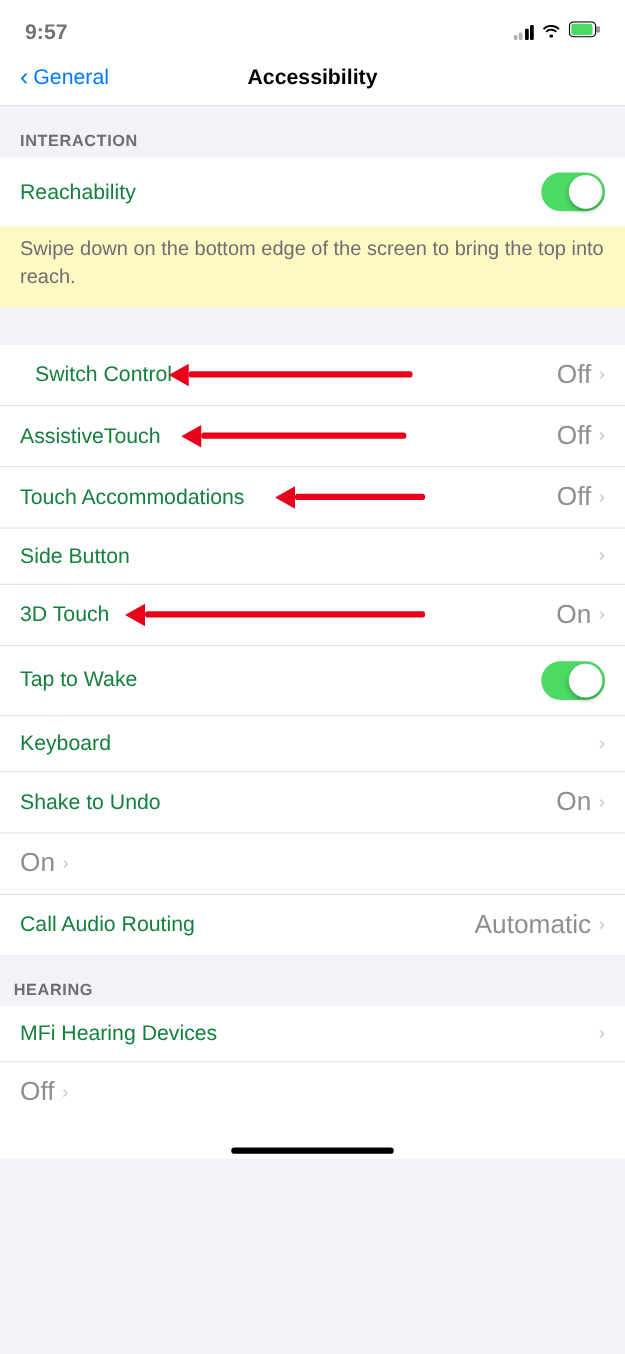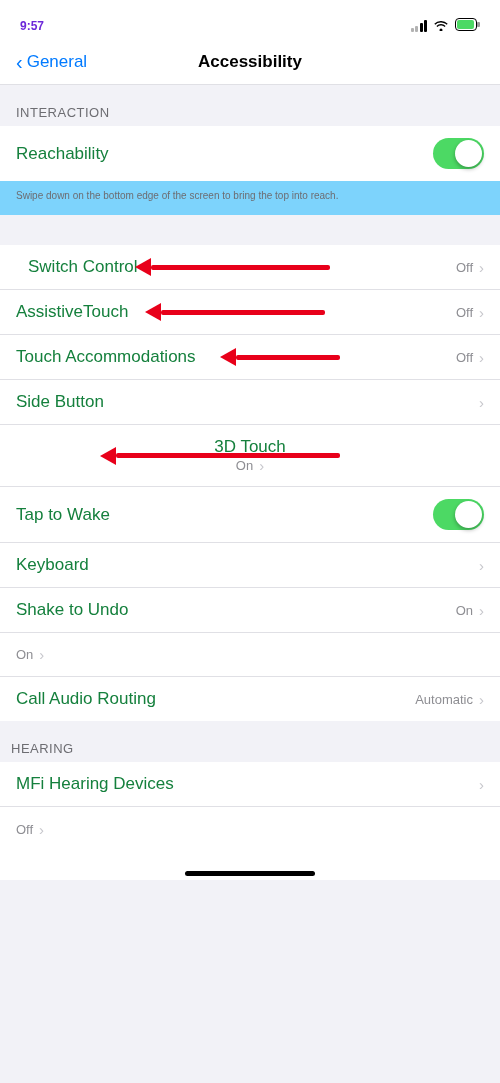--- a/index.html
+++ b/index.html
@@ -15,23 +15,23 @@
     
     .status-bar {
       background: #fff;
       display: flex;
       justify-content: space-between;
       align-items: center;
       padding: 14px 20px 6px 20px;
       height: 44px;
     }
     .status-time {
-      font-size: 12px;
+      font-size: 17px;
       font-weight: 600;
-      color: #6d28d9;
+      color: #737373;
     }
     .status-icons {
       display: flex;
       align-items: center;
       gap: 6px;
     }
     .signal-bars {
       display: flex;
       align-items: flex-end;
       gap: 1.5px;
@@ -71,21 +71,21 @@
     .nav-title {
       font-size: 17px;
       font-weight: 700;
       color: #000;
     }
 
     
     .section-header {
       padding: 20px 16px 6px 16px;
       font-size: 13px;
-      font-weight: 400;
+      font-weight: 700;
       color: #6d6d72;
       text-transform: uppercase;
       letter-spacing: 0.5px;
       background: #f2f2f7;
     }
 
     
     .list-group {
       background: #fff;
       margin-bottom: 0;
@@ -114,21 +114,21 @@
       color: #15803d;
       flex: 1;
     }
     .list-item-right {
       display: flex;
       align-items: center;
       gap: 6px;
       flex-shrink: 0;
     }
     .list-item-value {
-      font-size: 13px;
+      font-size: 21px;
       color: #8e8e93;
     }
     .chevron-icon {
       color: #c7c7cc;
       font-size: 15px;
     }
 
     
     .toggle {
       width: 51px;
@@ -151,23 +151,23 @@
       box-shadow: 0 2px 4px rgba(0,0,0,0.3);
       transition: left 0.2s;
     }
     .toggle.on .toggle-knob {
       left: 22px;
     }
 
     
     .description-text {
       padding: 8px 16px 12px 16px;
-      font-size: 10px;
+      font-size: 16px;
       color: #6d6d72;
-      background: #7dd3fc;
+      background: #fef9c3;
       line-height: 1.4;
     }
 
     
     .red-arrow {
       position: absolute;
       left: 140px;
       top: 50%;
       transform: translateY(-50%);
       display: flex;
@@ -299,21 +299,21 @@
     </div>
   </div>
 
   <div class="list-item">
     <span class="list-item-label">Side Button</span>
     <div class="list-item-right">
       <span class="chevron-icon">›</span>
     </div>
   </div>
 
-  <div class="list-item" style="position:relative;flex-direction:column;">
+  <div class="list-item" style="position:relative;">
     <span class="list-item-label">3D Touch</span>
 
     <div class="red-arrow" style="left:100px; width:240px;">
       <div class="arrow-head"></div>
       <div class="arrow-line" style="width:240px;"></div>
     </div>
     <div class="list-item-right">
       <span class="list-item-value">On</span>
       <span class="chevron-icon">›</span>
     </div>

